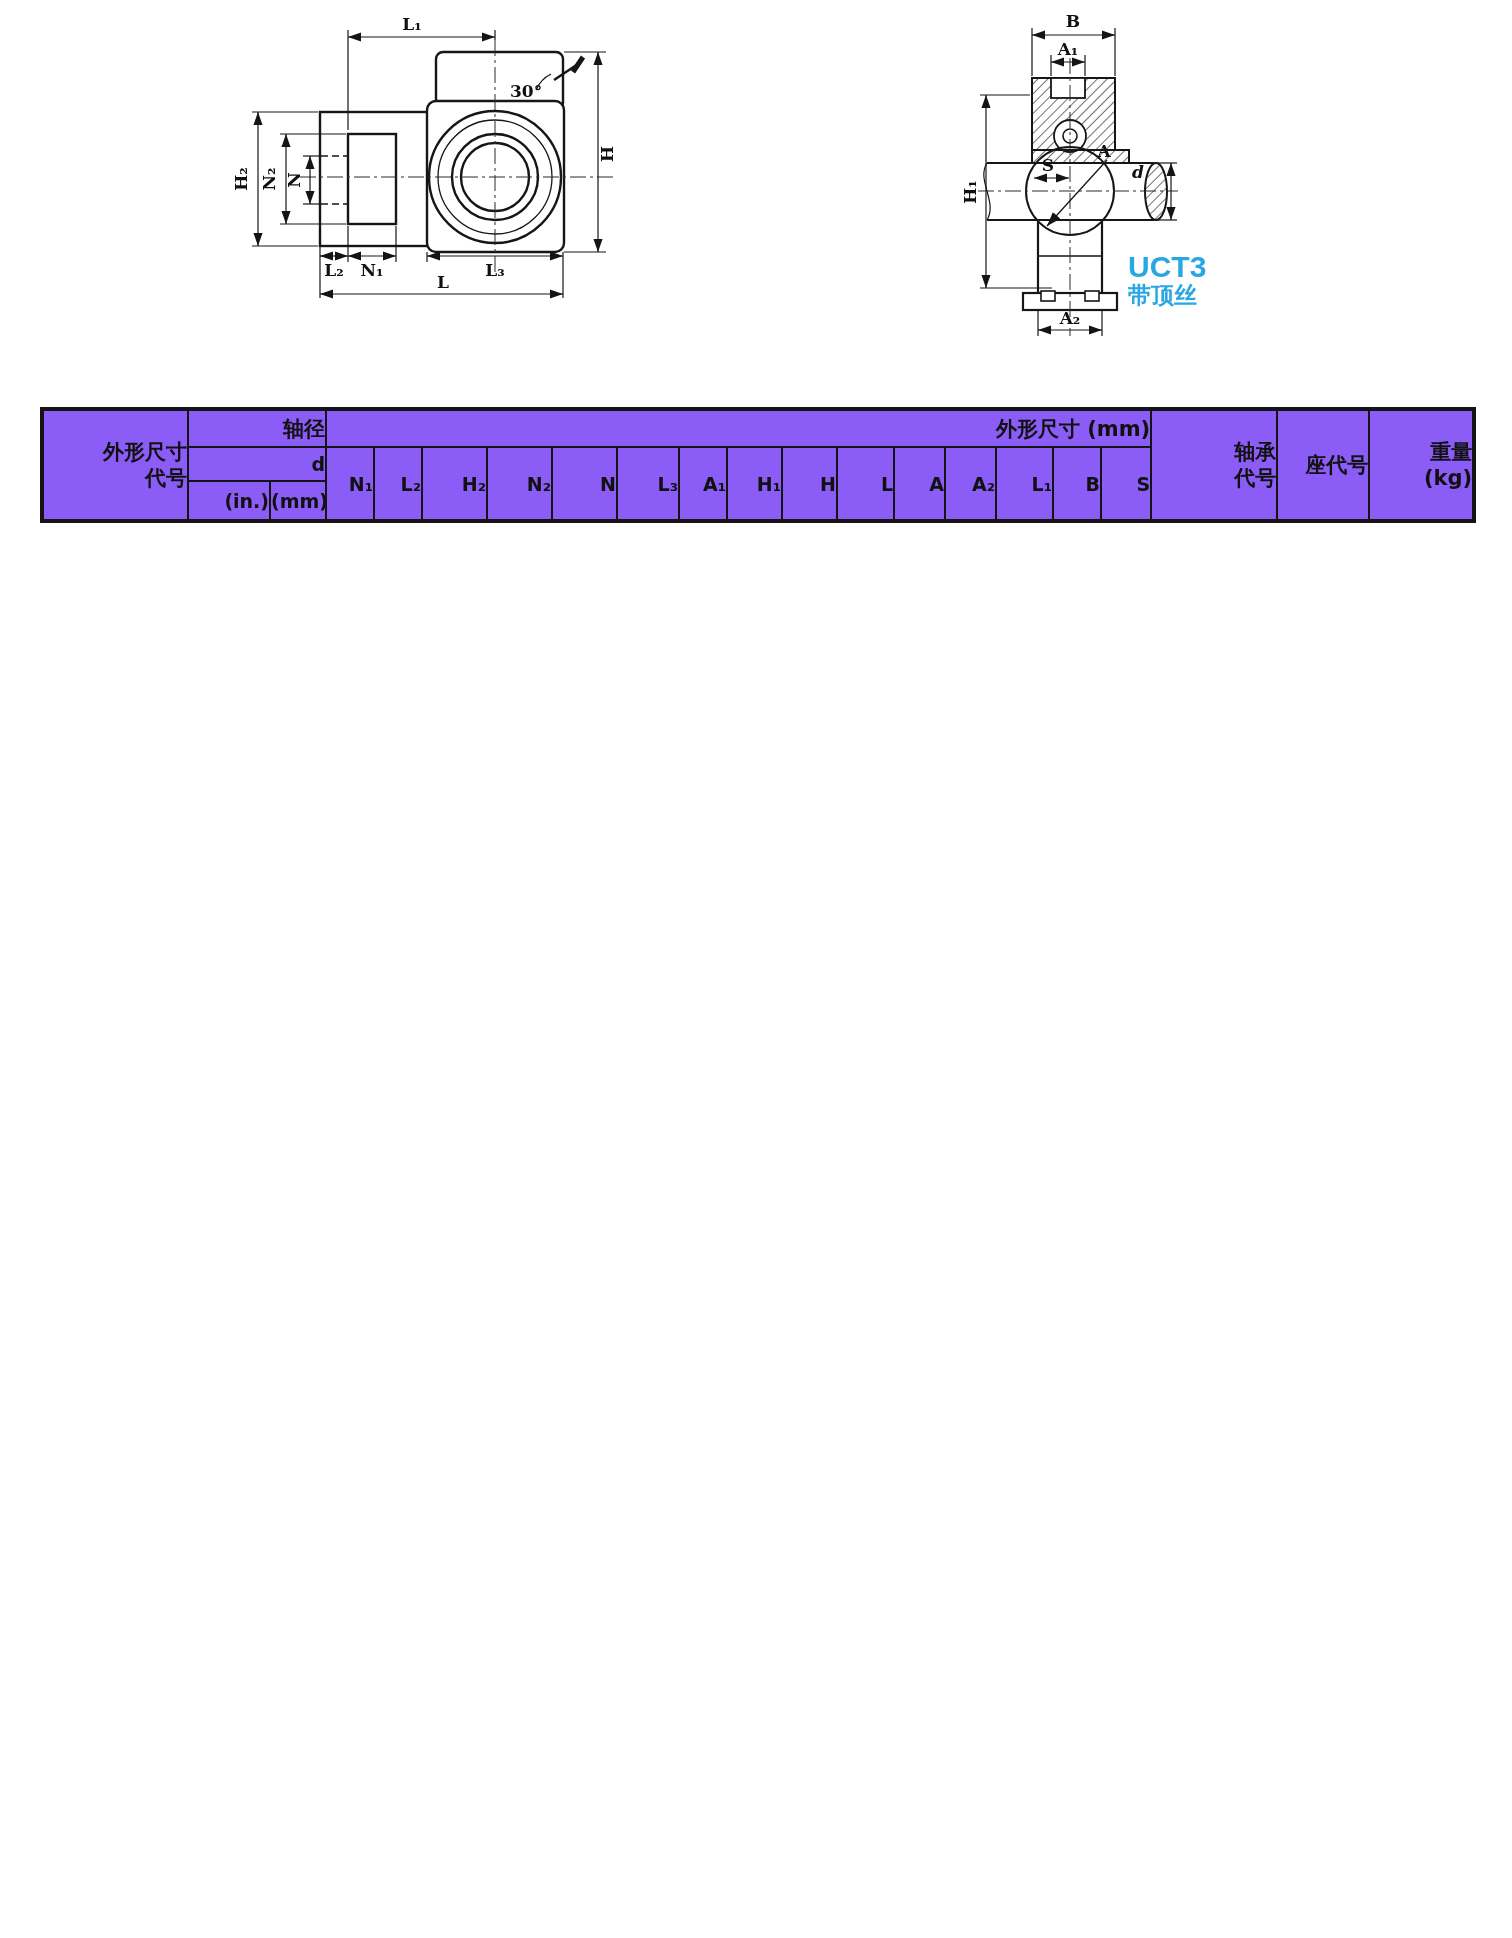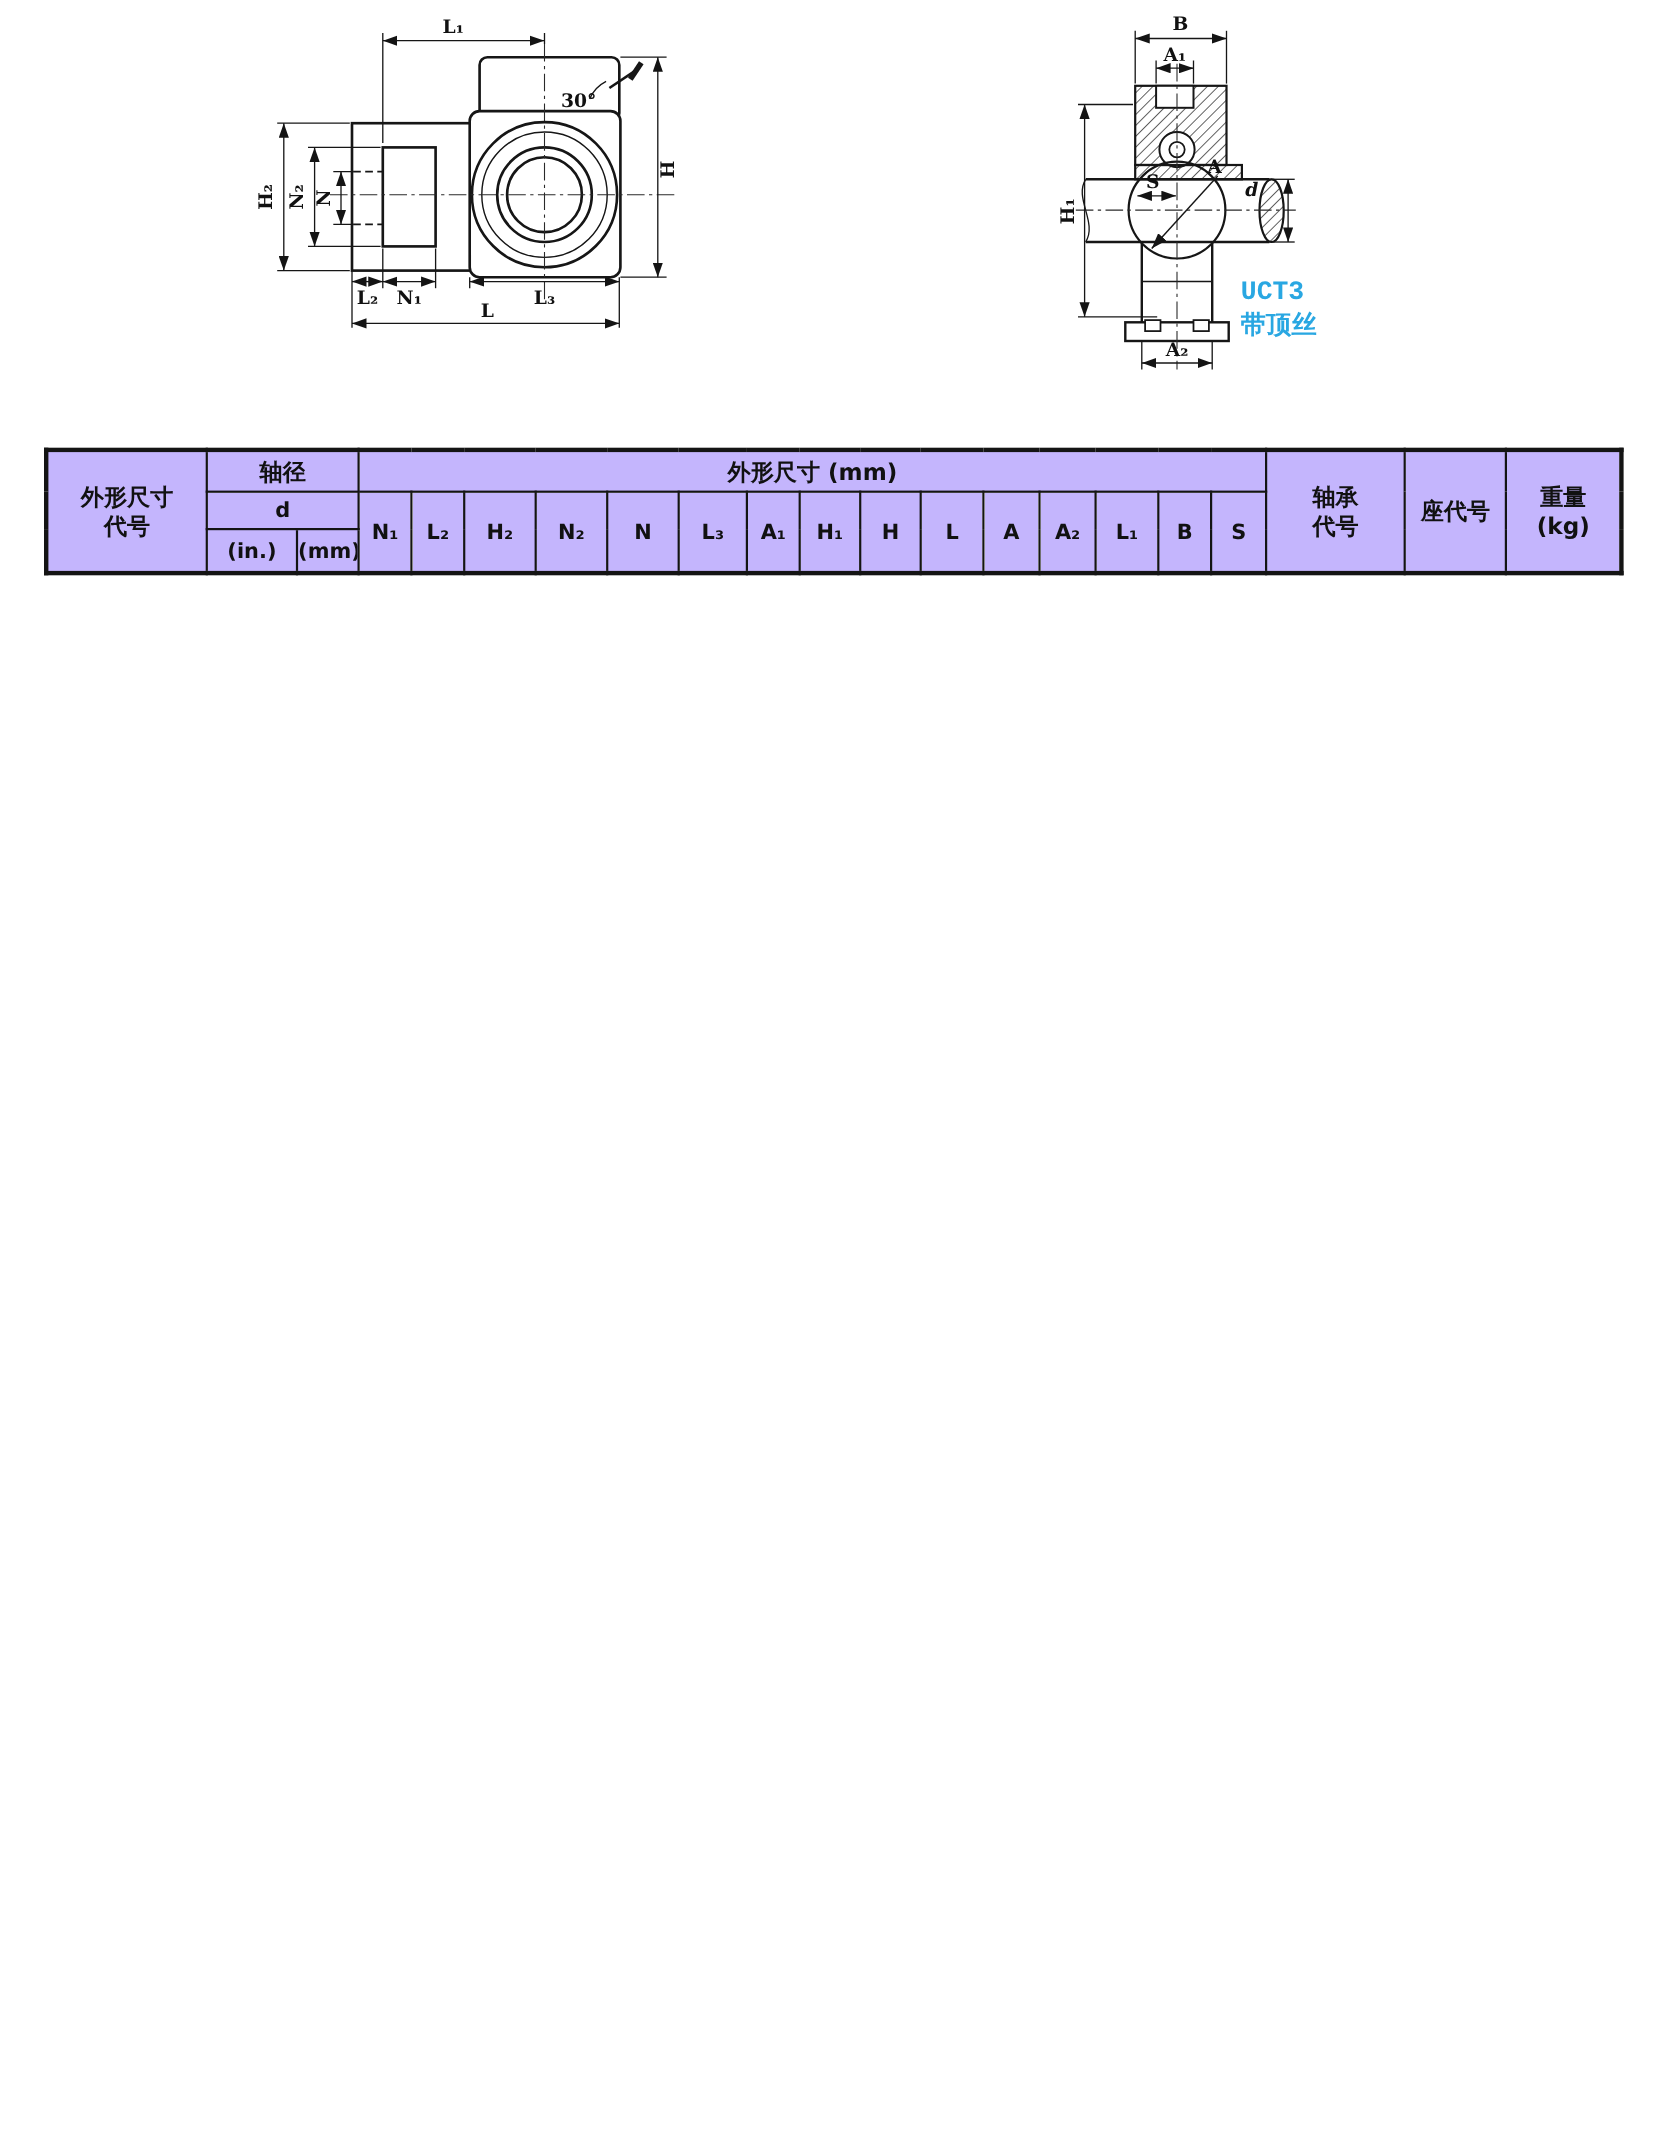--- a/index.html
+++ b/index.html
@@ -11,28 +11,28 @@
   .ol{fill:none;stroke:#161616;stroke-width:2.4}
   .olw{fill:#fff;stroke:#161616;stroke-width:2.4}
   .thin{stroke-width:1.3}
   .ext{stroke:#161616;stroke-width:1.2;fill:none}
   .dim{stroke:#161616;stroke-width:1.2;fill:none}
   svg.left .dim{marker-start:url(#arL);marker-end:url(#arL)}
   svg.right .dim{marker-start:url(#arR);marker-end:url(#arR)}
   .cl{stroke:#2a2a2a;stroke-width:1;stroke-dasharray:16 4 3 4;fill:none}
   .dash{stroke:#161616;stroke-width:1.5;stroke-dasharray:7 4}
   .hat{fill:url(#hatch);stroke:#161616;stroke-width:2}
-  .series{color:#29a7e2;font-weight:bold;font-size:24px;line-height:30px;
-    font-family:Liberation Mono, monospace}
+  .series{color:#29a7e2;font-weight:bold;font-size:30px;line-height:30px;
+    font-family:Liberation Sans, sans-serif}
   .series.sub{font-size:23px;line-height:26px;font-family:Liberation Sans, sans-serif}
   
   table.spec{position:absolute;left:40px;top:407px;width:1432px;border-collapse:collapse;
     table-layout:fixed;border:4px solid #141414}
   .spec th,.spec td{border:2px solid #141414;overflow:hidden}
-  .spec th{background:#c4b5fd;font-weight:bold;text-align:center;vertical-align:middle}
+  .spec th{background:#8b5cf6;font-weight:bold;text-align:right;vertical-align:middle}
   th.cn{font-size:21px;line-height:26px}
   th.sym{font-size:19px}
   .bl3{border-left-width:3px}
 </style>
 </head>
 <body>
 
 <svg class="left" style="left:150px;top:4px" width="470" height="315" viewBox="0 0 470 315">
   <defs>
     <marker id="arL" viewBox="0 0 10 7" refX="10" refY="3.5" markerWidth="11" markerHeight="8" orient="auto-start-reverse">

